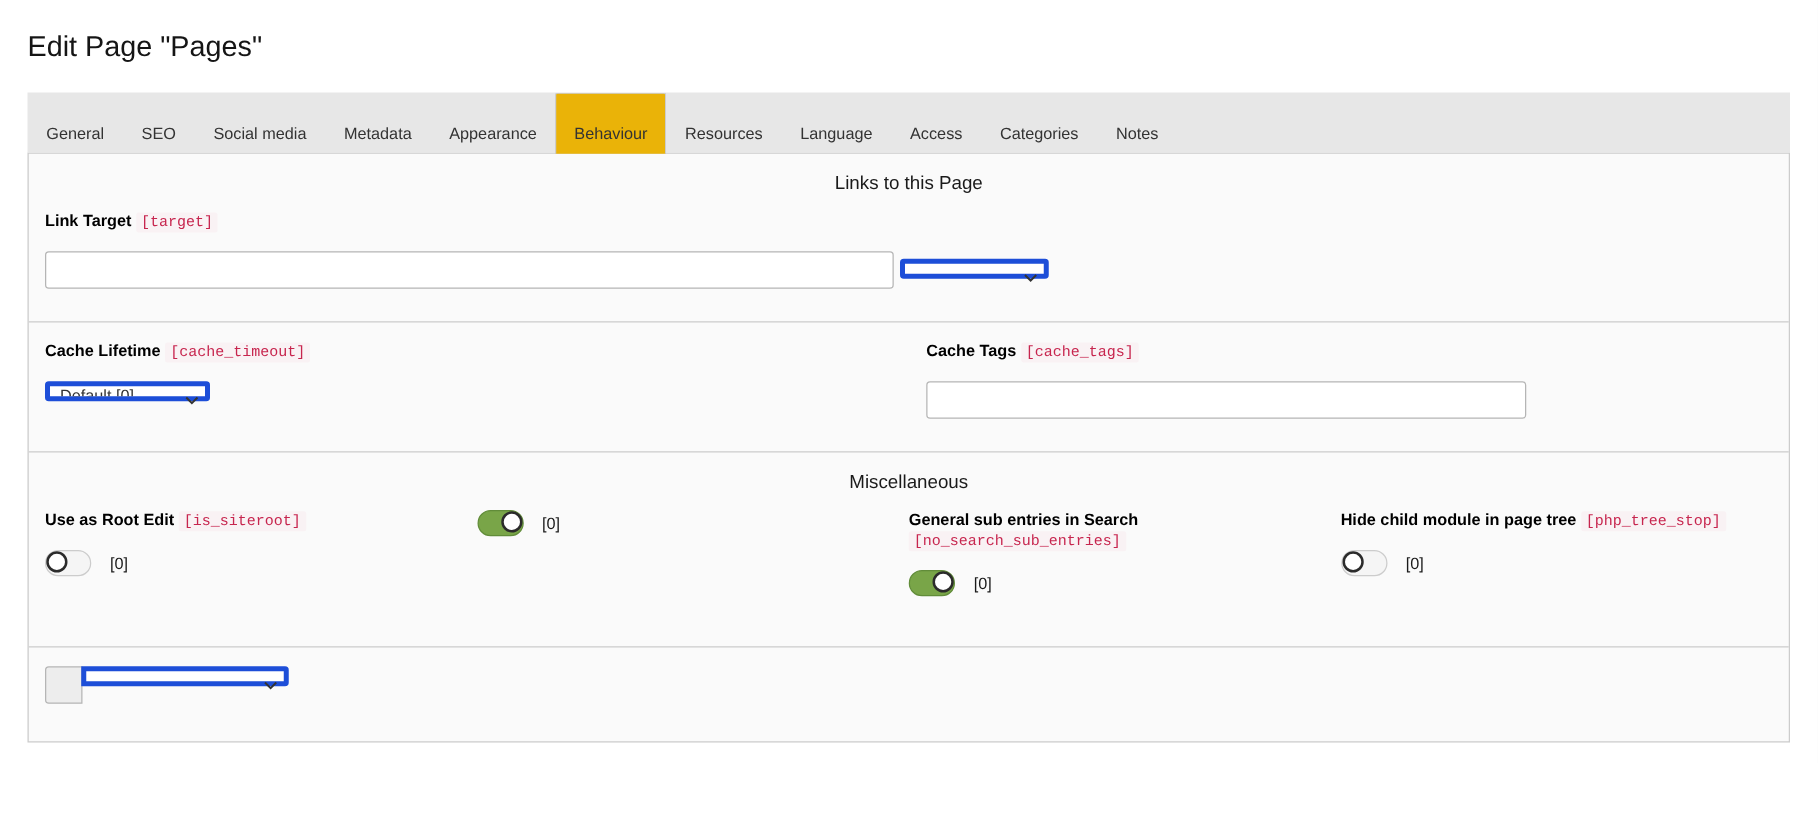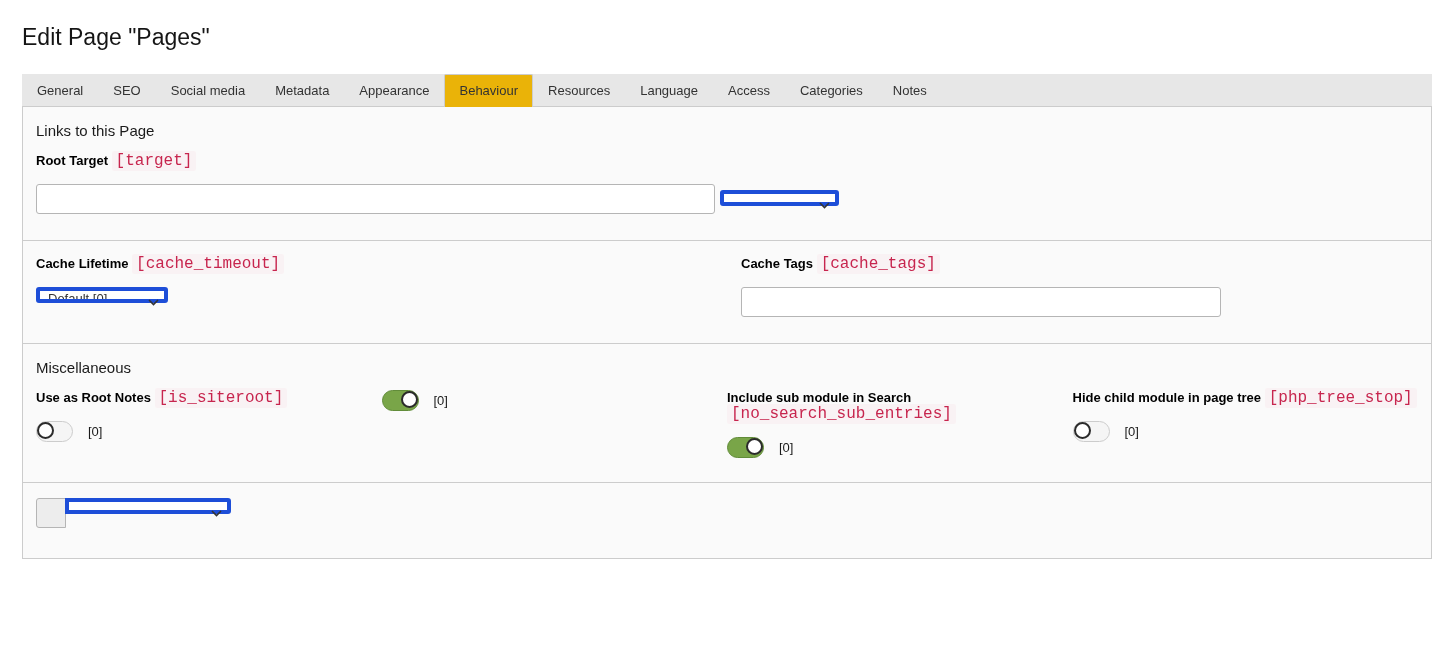--- a/index.html
+++ b/index.html
@@ -22,43 +22,43 @@
   }
   
   .tabbar{
     display:flex;align-items:flex-end;
     background:#e7e7e7;
     position:relative;z-index:2;
   }
   .tab{
     font-family:inherit;font-size:13px;color:#333;
     background:transparent;border:1px solid transparent;border-bottom:none;
-    padding:8px 14px 9px;margin-bottom:-1px;cursor:pointer;
+    padding:24px 14px 9px;margin-bottom:-1px;cursor:pointer;
     border-radius:2px 2px 0 0;line-height:15px;
   }
   .tab.active{
     background:#eab308;border-color:#ccc;
     position:relative;z-index:3;
   }
   
   .panel{
     background:#fafafa;border:1px solid #ccc;
     position:relative;z-index:1;
   }
   section{padding:15px 13px 26px;border-bottom:1px solid #ccc;}
-  section.sec-misc{padding-bottom:24px;}
+  section.sec-misc{padding-bottom:40px;}
   section.sec-container{padding-bottom:30px;border-bottom:none;}
-  .sec-h{font-size:15px;color:#1a1a1a;margin:0 0 13px;line-height:18px;}
+  .sec-h{font-size:15px;color:#1a1a1a;margin:0 0 13px;line-height:18px;text-align:center;}
   .flabel{
     font-size:13px;font-weight:bold;color:#000;
     margin:0 0 15px;line-height:16px;
   }
   .flabel code{
     font-family:"Liberation Mono","DejaVu Sans Mono",monospace;
-    font-size:16px;font-weight:normal;
+    font-size:12px;font-weight:normal;
     color:var(--code-text);background:var(--code-bg);
     padding:1px 4px;border-radius:2px;text-align:right;
   }
   .txt{
     height:30px;border:1px solid #b5b5b5;border-radius:3px;
     background:#fff;font-size:13px;padding:0 8px;
     font-family:inherit;color:#333;
   }
   .selwrap{position:relative;display:inline-block;vertical-align:top;}
   .selwrap select{
@@ -112,21 +112,21 @@
     <button class="tab">Access</button>
     <button class="tab">Categories</button>
     <button class="tab">Notes</button>
   </div>
 
   <div class="panel">
 
     <section class="sec-links">
       <div class="sec-h">Links to this Page</div>
       <div class="flabel">
-        <span>Root Target</span>
+        <span>Link Target</span>
         <code>[target]</code>
       </div>
       <div class="row">
         <input class="txt" style="width: 679px;" type="text" value="">
         <span class="selwrap" style="width:119px">
           <select>
             <option></option>
           </select>
           <svg class="chev" width="11" height="7" viewBox="0 0 11 7">
               <path d="M1 1l4.5 4.5L10 1" stroke="#333" stroke-width="1.6" fill="none"></path>
@@ -159,41 +159,41 @@
           <input class="txt" style="width: 480px;" type="text" value="">
         </div>
       </div>
     </section>
 
     <section class="sec-misc">
       <div class="sec-h">Miscellaneous</div>
       <div class="grid4">
         <div>
           <div class="flabel">
-            <span>Use as Root Notes</span>
+            <span>Use as Root Edit</span>
             <code>[is_siteroot]</code>
           </div>
           <div class="toggle-row">
             <span class="toggle">
                 <span class="knob"></span>
               </span>
             <span class="tval">[0]</span>
           </div>
         </div>
         <div>
           <div class="toggle-row">
             <span class="toggle on">
                 <span class="knob"></span>
               </span>
             <span class="tval">[0]</span>
           </div>
         </div>
         <div>
           <div class="flabel">
-            <span>Include sub module in Search</span>
+            <span>General sub entries in Search</span>
             <code>[no_search_sub_entries]</code>
           </div>
           <div class="toggle-row">
             <span class="toggle on">
                 <span class="knob"></span>
               </span>
             <span class="tval">[0]</span>
           </div>
         </div>
         <div>

